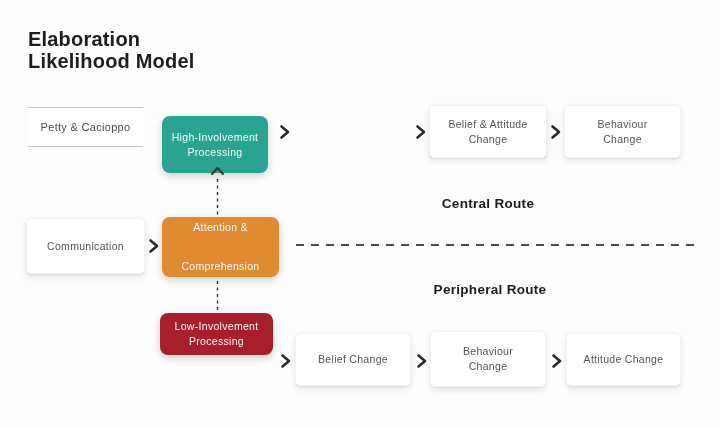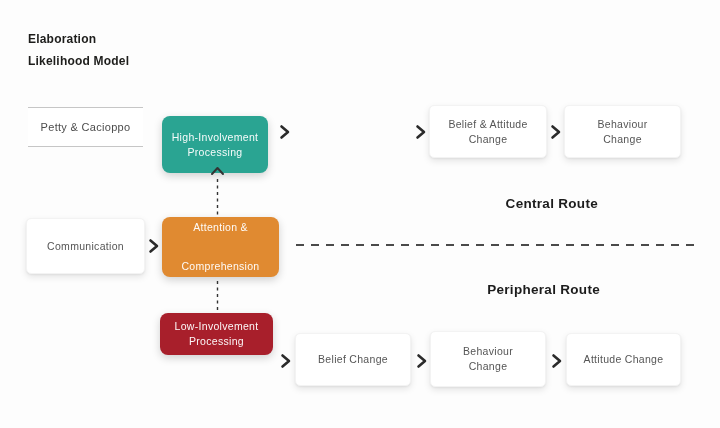--- a/index.html
+++ b/index.html
@@ -3,21 +3,21 @@
 <meta charset="utf-8">
 <style>
   html,body{margin:0;padding:0;background:#e9e9e9;}
   .canvas{
     position:relative;width:720px;height:428px;background:#fdfdfd;
     font-family:"Liberation Sans","DejaVu Sans",sans-serif;overflow:hidden;
     margin:0 auto;
   }
   .title{
     position:absolute;left:28px;top:28px;
-    font-size:12px;line-height:22px;font-weight:bold;color:#1d1d1b;
+    font-size:20px;line-height:22px;font-weight:bold;color:#1d1d1b;
     letter-spacing:.2px;
   }
   .title span{display:block;}
   .node{
     position:absolute;display:flex;flex-direction:column;
     align-items:center;justify-content:center;text-align:center;
     box-sizing:border-box;
   }
   .node span{display:block;}
   .white-node{
@@ -41,21 +41,21 @@
   .n-cognitive{left:294px;top:105px;width:115px;height:53px;}
   .n-belief-att{left:429px;top:105px;width:118px;height:53px;}
   .n-behaviour-top{left:564px;top:105px;width:117px;height:53px;}
   .n-comm{left:26px;top:218px;width:119px;height:56px;}
   .n-attention{left:162px;top:217px;width:117px;height:60px;gap:24px;}
   .n-low{left:160px;top:313px;width:113px;height:42px;}
   .n-belief-change{left:295px;top:333px;width:116px;height:53px;}
   .n-behaviour-bot{left:430px;top:331px;width:116px;height:56px;}
   .n-attitude{left:566px;top:333px;width:115px;height:53px;}
   .route-label{
-    position:absolute;width:220px;text-align:right;
+    position:absolute;width:220px;text-align:center;
     font-size:13.5px;font-weight:bold;color:#1c1c1c;letter-spacing:.3px;
   }
   .route-central{left:378px;top:196px;}
   .route-peripheral{left:380px;top:282px;}
   .arrow{position:absolute;width:12px;height:16px;}
   .ar1{left:279px;top:124px;}
   .ar2{left:415px;top:124px;}
   .ar3{left:550px;top:124px;}
   .ar4{left:148px;top:238px;}
   .ar5{left:280px;top:353px;}

